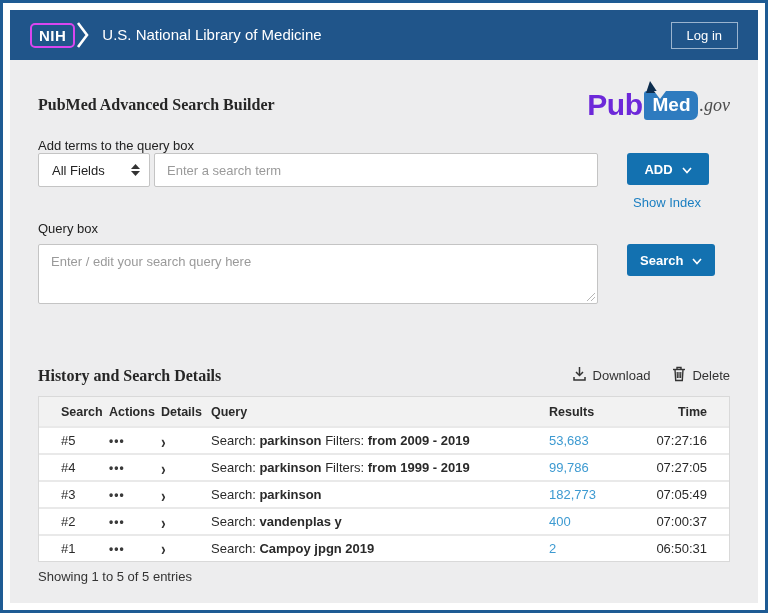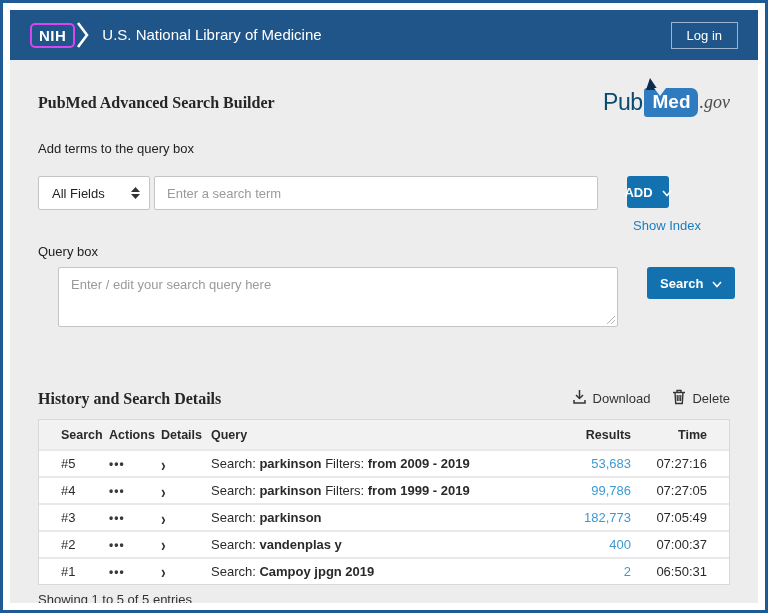--- a/index.html
+++ b/index.html
@@ -31,83 +31,83 @@
   }
 
   
   .content { background:#ededee; flex:1; padding:20px 28px 0 28px; overflow:hidden; }
 
   .title-row { display:flex; justify-content:space-between; align-items:center; margin-top:8px; }
   .page-title { font-family:"Liberation Serif", serif; font-weight:bold; font-size:16px; color:#262626; }
 
   
   .brand { display:flex; align-items:center; }
-  .brand-pub { font-weight:normal; font-size:23px; color:#0c4a6e; letter-spacing:-.5px; }
+  .brand-pub { font-weight:bold; font-size:30px; color:#6d28d9; letter-spacing:-.5px; }
   .brand-book {
     position:relative; background:#2e7bbf; color:#fff; font-weight:bold; font-size:19px;
     padding:3px 7px 4px 9px; border-radius:3px 7px 7px 3px; margin-left:1px;
   }
   .brand-flap {
     position:absolute; top:-10px; left:2px; width:0; height:0;
     border-bottom:12px solid #0d2d4e; border-left:4px solid transparent; border-right:8px solid transparent;
   }
   .brand-notch {
     position:absolute; top:0; left:10px; width:0; height:0;
     border-left:6px solid transparent; border-right:6px solid transparent;
     border-top:8px solid #ededee;
   }
   .brand-gov { font-family:"Liberation Serif", serif; font-style:italic; font-size:18px; color:#4c4c4c; margin-left:2px;text-align:right; }
 
   
-  .field-label { font-size:13px; color:#222; margin-top:24px; }
-  .controls-row { display:flex; margin-top:20px; }
+  .field-label { font-size:13px; color:#222; margin-top:16px; }
+  .controls-row { display:flex; margin-top:0; }
   .select-box {
     width:112px; height:34px; background:#fff; border:1px solid #c4c4c4; border-radius:2px;
     display:flex; align-items:center; justify-content:space-between; padding:0 9px 0 13px;
     font-size:13px; color:#222; cursor:pointer;
   }
   .updown { display:flex; flex-direction:column; line-height:0; }
   .term-input {
     flex:0 0 444px; height:34px; margin-left:4px; border:1px solid #c4c4c4; border-radius:2px;
     font-size:13px; padding:0 12px; color:#222; font-family:"Liberation Sans", sans-serif;
   }
   .term-input::placeholder, .query-ta::placeholder { color:#9a9a9a; }
   .btn-blue {
     background:#1371b0; color:#fff; border:none; border-radius:3px; height:32px;
     font-weight:bold; font-size:13px; display:flex; align-items:center; gap:9px;
     padding:0 13px; cursor:pointer; font-family:"Liberation Sans", sans-serif;
   }
-  .add-btn { margin-left:29px; width:42px; justify-content:center; }
+  .add-btn { margin-left:29px; width:82px; justify-content:center; }
   .show-index { font-size:13px; color:#1a7ec1; margin:8px 0 0 595px; cursor:pointer; display:inline-block; }
 
   .query-label { font-size:13px; color:#222; margin-top:10px; }
   .query-row { display:flex; margin-top:8px; }
   .query-ta {
     width:560px; height:60px; border:1px solid #c4c4c4; border-radius:2px; resize:none;
     font-size:13px; padding:9px 12px; color:#222; font-family:"Liberation Sans", sans-serif;
     position:relative;
   }
-  .ta-wrap { position:relative; width:560px;margin-left:20px; }
+  .ta-wrap { position:relative; width:560px; }
   .resize-grip { position:absolute; right:3px; bottom:3px; }
   .search-btn { margin-left:29px; }
 
   
   .hist-head { display:flex; align-items:center; margin-top:58px; }
   .hist-title { font-family:"Liberation Serif", serif; font-weight:bold; font-size:16px; color:#262626; }
   .hist-actions { margin-left:auto; display:flex; align-items:center; gap:22px; }
   .icon-btn { display:flex; align-items:center; gap:6px; font-size:13px; color:#333; background:none; border:none; cursor:pointer; font-family:"Liberation Sans", sans-serif; }
 
   .tbl { background:#fff; border:1px solid #d9d9d9; margin-top:11px; }
   .trow {
     display:grid; grid-template-columns:48px 52px 50px 1fr 86px 72px;
     align-items:center; padding:0 22px; height:27px; font-size:13px; color:#2a2a2a;
   }
   .trow.head { background:#f2f2f2; height:29px; font-weight:bold; font-size:12.5px; }
   .trow + .trow { border-top:2px solid #e9e9e9; }
-  .c-results { text-align:right; padding-right:4px; }
+  .c-results { padding-right:4px; }
   .c-time { text-align:right; }
   .dots { letter-spacing:1px; font-weight:bold; font-size:12px; color:#3a3a3a; cursor:pointer; }
   .chev-r { font-size:14px; color:#333; cursor:pointer; font-weight:bold; transform:scaleY(1.3); display:inline-block; }
   .q b { font-weight:bold; }
   .res-link { color:#3d9ad1; cursor:pointer; text-decoration:none; }
 
   .tbl-footer { font-size:13px; color:#333; margin-top:7px; }
 </style>
 </head>
 <body>

